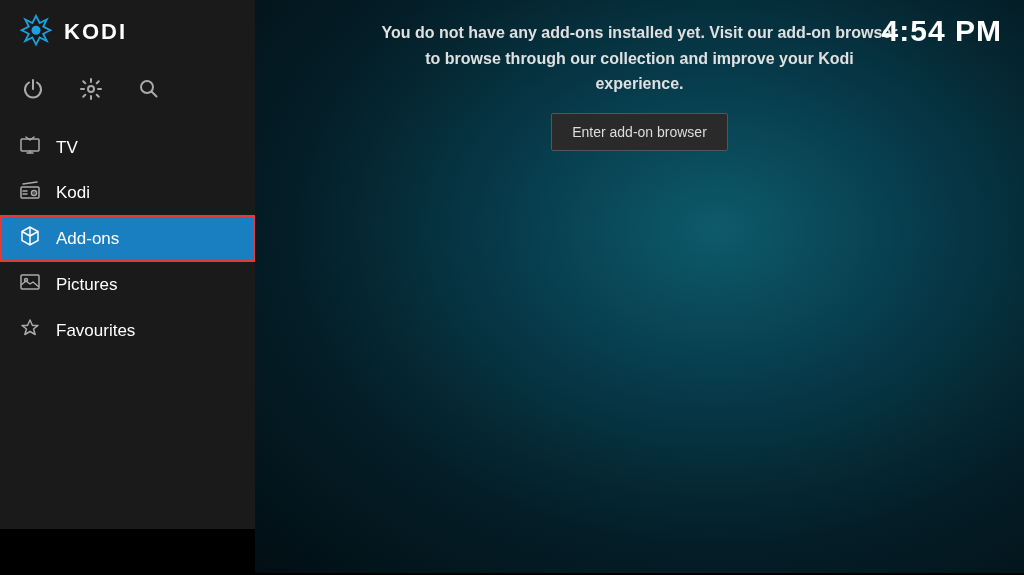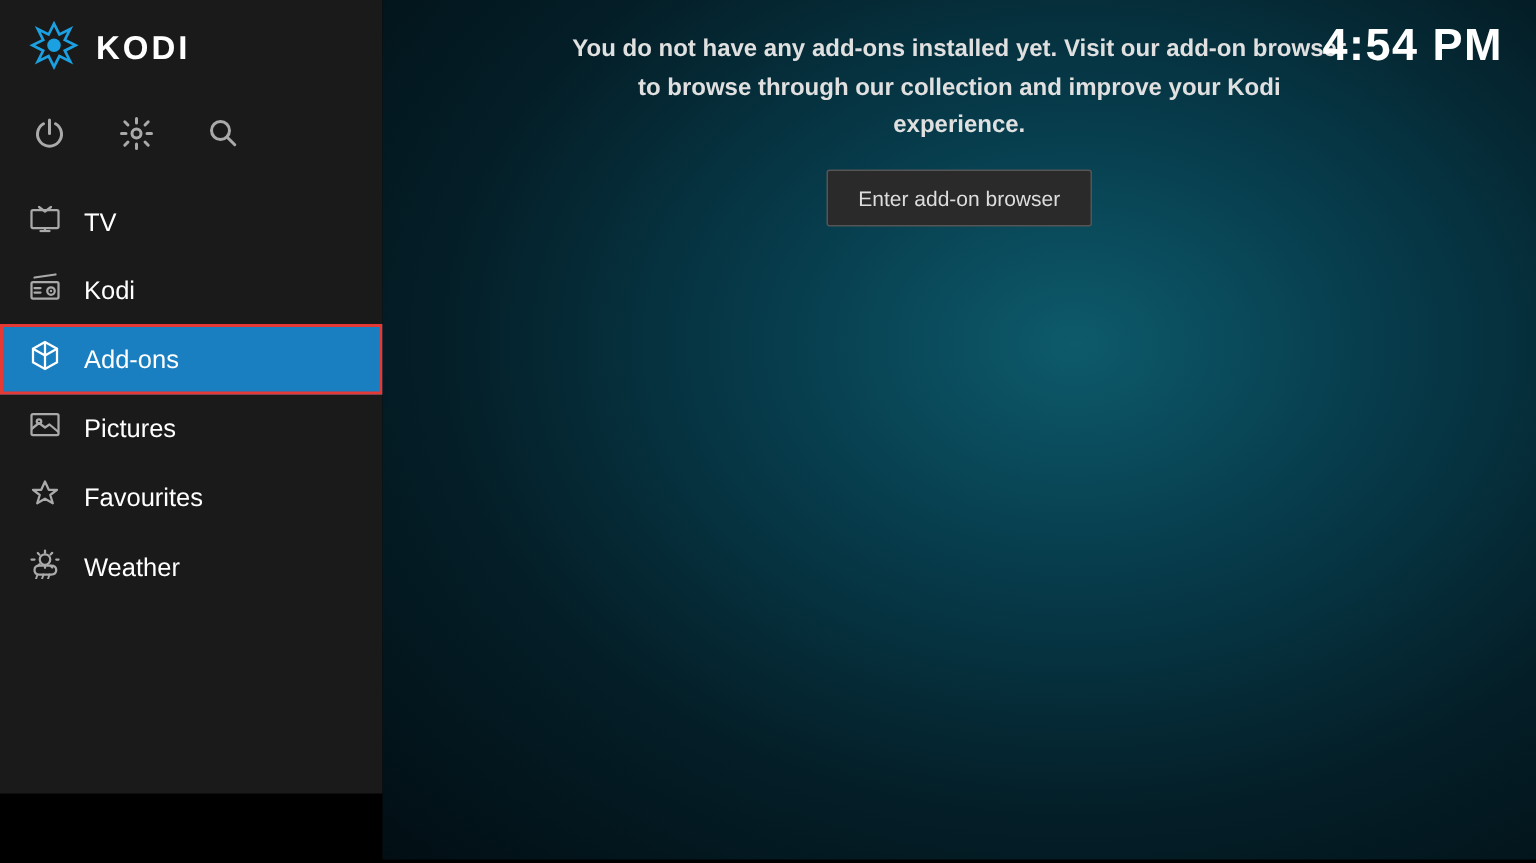--- a/index.html
+++ b/index.html
@@ -228,31 +228,20 @@
 
     <div class="nav-item">
       <span class="nav-icon">
         <svg width="22" height="20" viewBox="0 0 22 20" fill="none" xmlns="http://www.w3.org/2000/svg">
           <path d="M11 2l2.5 5.5H19l-4.5 3.5 1.7 5.5L11 13.5 5.8 16.5l1.7-5.5L3 7.5h5.5L11 2z" stroke="#aaa" stroke-width="1.5" stroke-linejoin="round"></path>
         </svg>
       </span>
       <span>Favourites</span>
     </div>
 
-    <div class="nav-item">
-      <span class="nav-icon">
-        <svg width="22" height="20" viewBox="0 0 22 20" fill="none" xmlns="http://www.w3.org/2000/svg">
-          <circle cx="11" cy="7" r="3.5" stroke="#aaa" stroke-width="1.5"></circle>
-          <path d="M11 1v1.5M11 11v1.5M4 7H2M20 7h-1.5M6.2 2.7l1.1 1.1M14.7 11.2l1.1 1.1M6.2 11.3l1.1-1.1M14.7 3.7l1.1-1.1" stroke="#aaa" stroke-width="1.5" stroke-linecap="round"></path>
-          <path d="M4 14c0-2 1.5-3 3-3h8c2 0 3.5 1 3.5 3s-1.5 3-3.5 3H7C5 17 4 16 4 14z" stroke="#aaa" stroke-width="1.5"></path>
-          <path d="M6 17l-1 3M10 17l-1 3M14 17l-1 3" stroke="#aaa" stroke-width="1.3" stroke-linecap="round"></path>
-        </svg>
-      </span>
-      <span>Weather</span>
-    </div>
 
   </nav>
 </div>
 
 <div class="main-content">
   <div class="time-display">4:54 PM</div>
 
   <div class="content-box">
     <p class="content-message">You do not have any add-ons installed yet. Visit our add-on browser to browse through our collection and improve your Kodi experience.</p>
     <div class="content-buttons">

